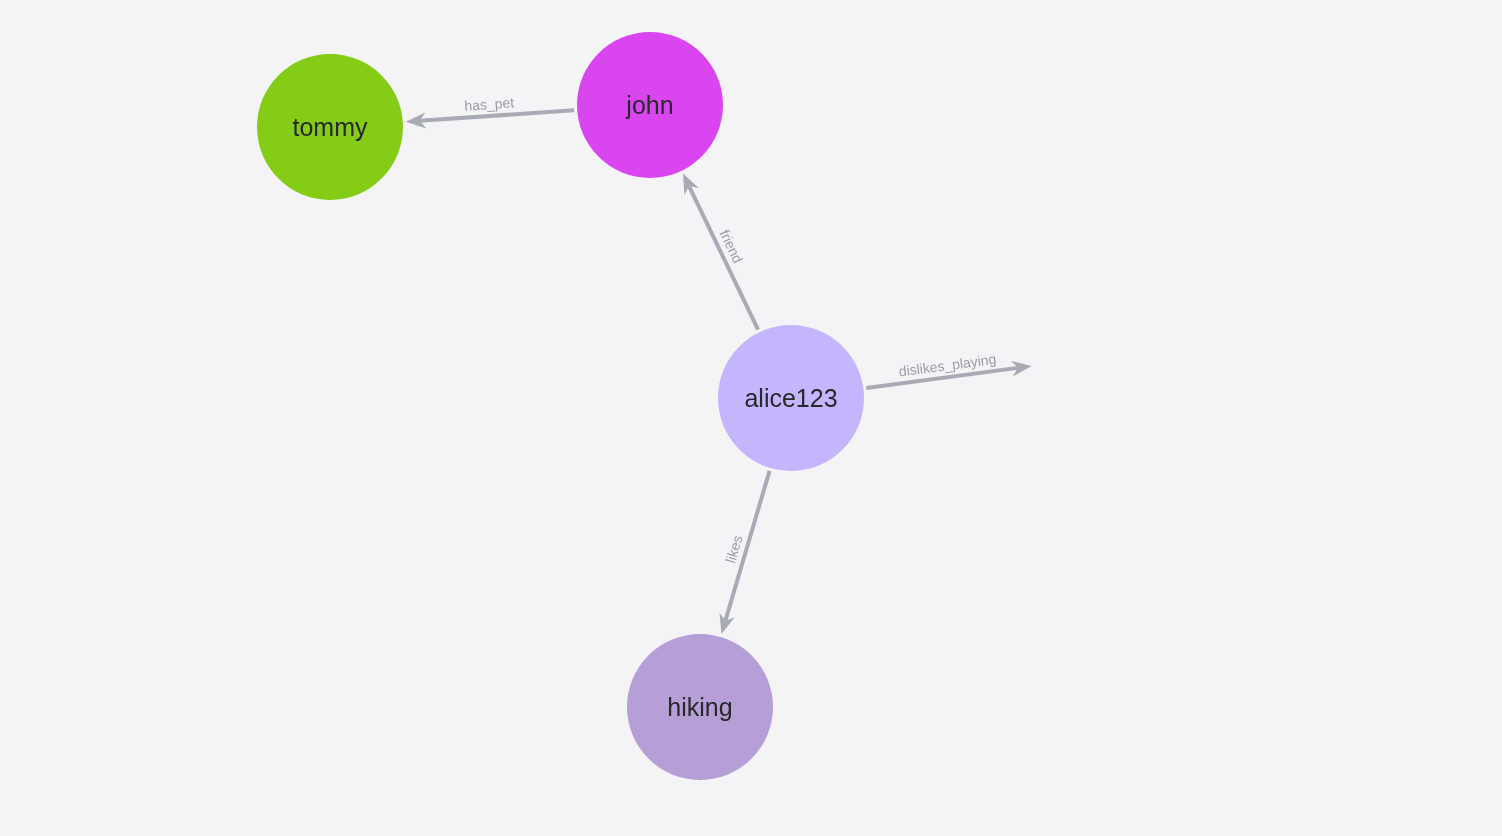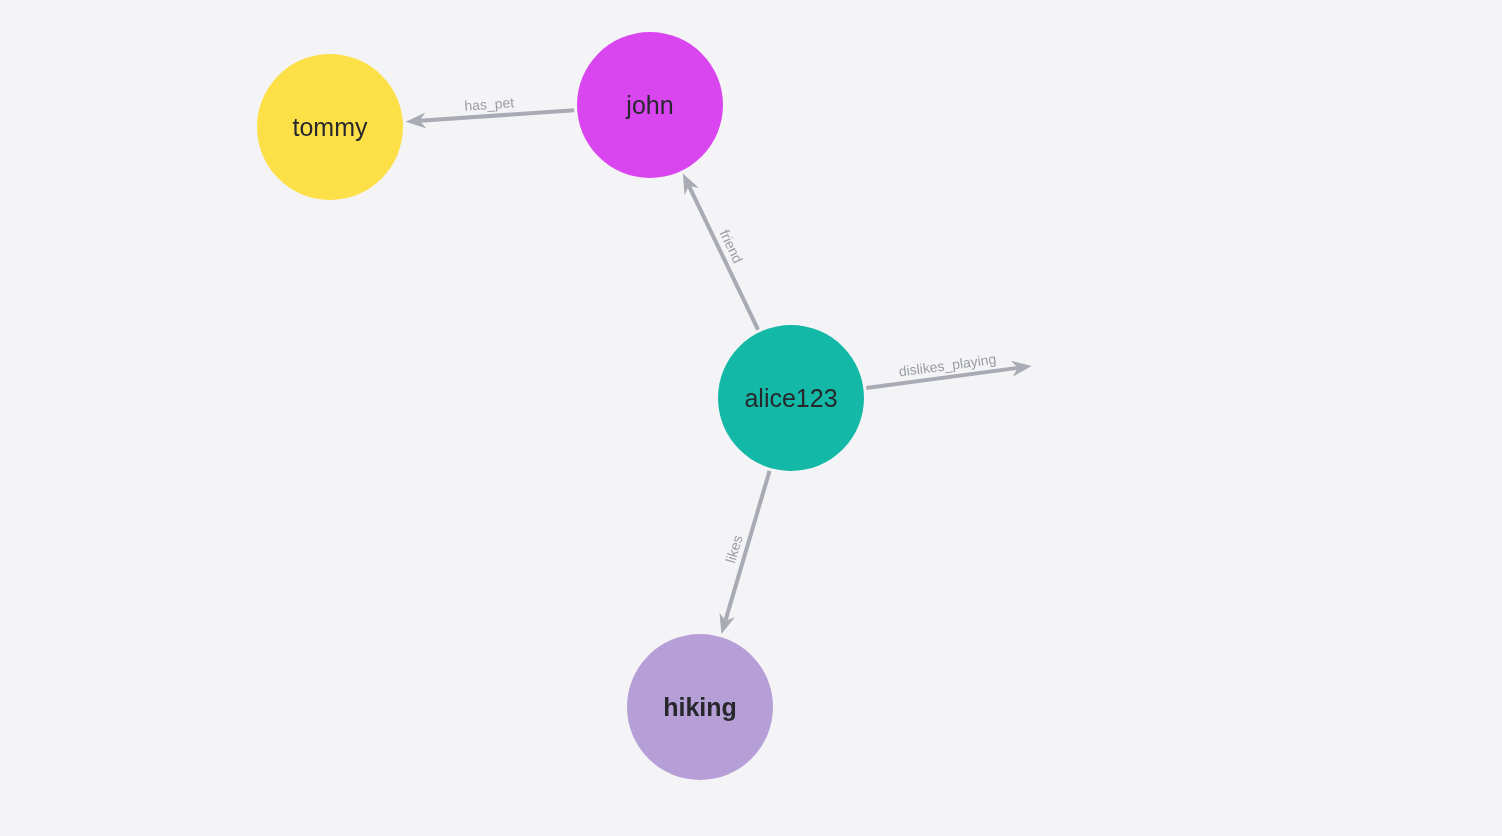--- a/index.html
+++ b/index.html
@@ -58,25 +58,25 @@
         <line x1="866.337478339735" y1="387.9867908535795" x2="1017.7845651239979" y2="367.8577476733927" stroke="#a8abb4" stroke-width="4" class="edge-line"></line>
         <polygon points="1031.662521660265,366.0132091464205 1012.8908914810105,376.578525062819 1017.7845651239979,367.8577476733927 1010.7828474501852,360.7180033070853" fill="#a8abb4"></polygon>
         <text transform="translate(949 377) rotate(-7.6)" y="-7" text-anchor="middle" fill="#9a9da6" class="edge-label">dislikes_playing</text>
       </g>
       <g>
         <line x1="769.5298134703005" y1="470.90425975469407" x2="725.4252208904336" y2="620.6660081852307" stroke="#a8abb4" stroke-width="4" class="edge-line"></line>
         <polygon points="721.4701865296995,634.0957402453059 719.4461030107053,612.6503890962075 725.4252208904336,620.6660081852307 734.7943682222198,617.170428365618" fill="#a8abb4"></polygon>
         <text transform="translate(745.5 552.5) rotate(-73.6)" y="-7" text-anchor="middle" fill="#9a9da6" class="edge-label">likes</text>
       </g>
     </svg>
-    <div class="node" style="left: 257px; top: 54px; width: 146px; height: 146px; background: #fde047; color: rgb(38, 40, 44);">
+    <div class="node" style="left: 257px; top: 54px; width: 146px; height: 146px; background: #84cc16; color: rgb(38, 40, 44);">
       <div class="node-label-line">tommy</div>
     </div>
     <div class="node" style="left: 577px; top: 32px; width: 146px; height: 146px; background: #d946ef; color: rgb(38, 40, 44);">
       <div class="node-label-line">john</div>
     </div>
-    <div class="node" style="left: 718px; top: 325px; width: 146px; height: 146px; background: #14b8a6; color: rgb(38, 40, 44);">
+    <div class="node" style="left: 718px; top: 325px; width: 146px; height: 146px; background: #c4b5fd; color: rgb(38, 40, 44);">
       <div class="node-label-line">alice123</div>
     </div>
-    <div class="node" style="left: 627px; top: 634px; width: 146px; height: 146px; background: rgb(182, 159, 215); color: rgb(38, 40, 44); font-weight: bold;">
+    <div class="node" style="left: 627px; top: 634px; width: 146px; height: 146px; background: rgb(182, 159, 215); color: rgb(38, 40, 44);">
       <div class="node-label-line">hiking</div>
     </div>
   </div>
 
 </body></html>

